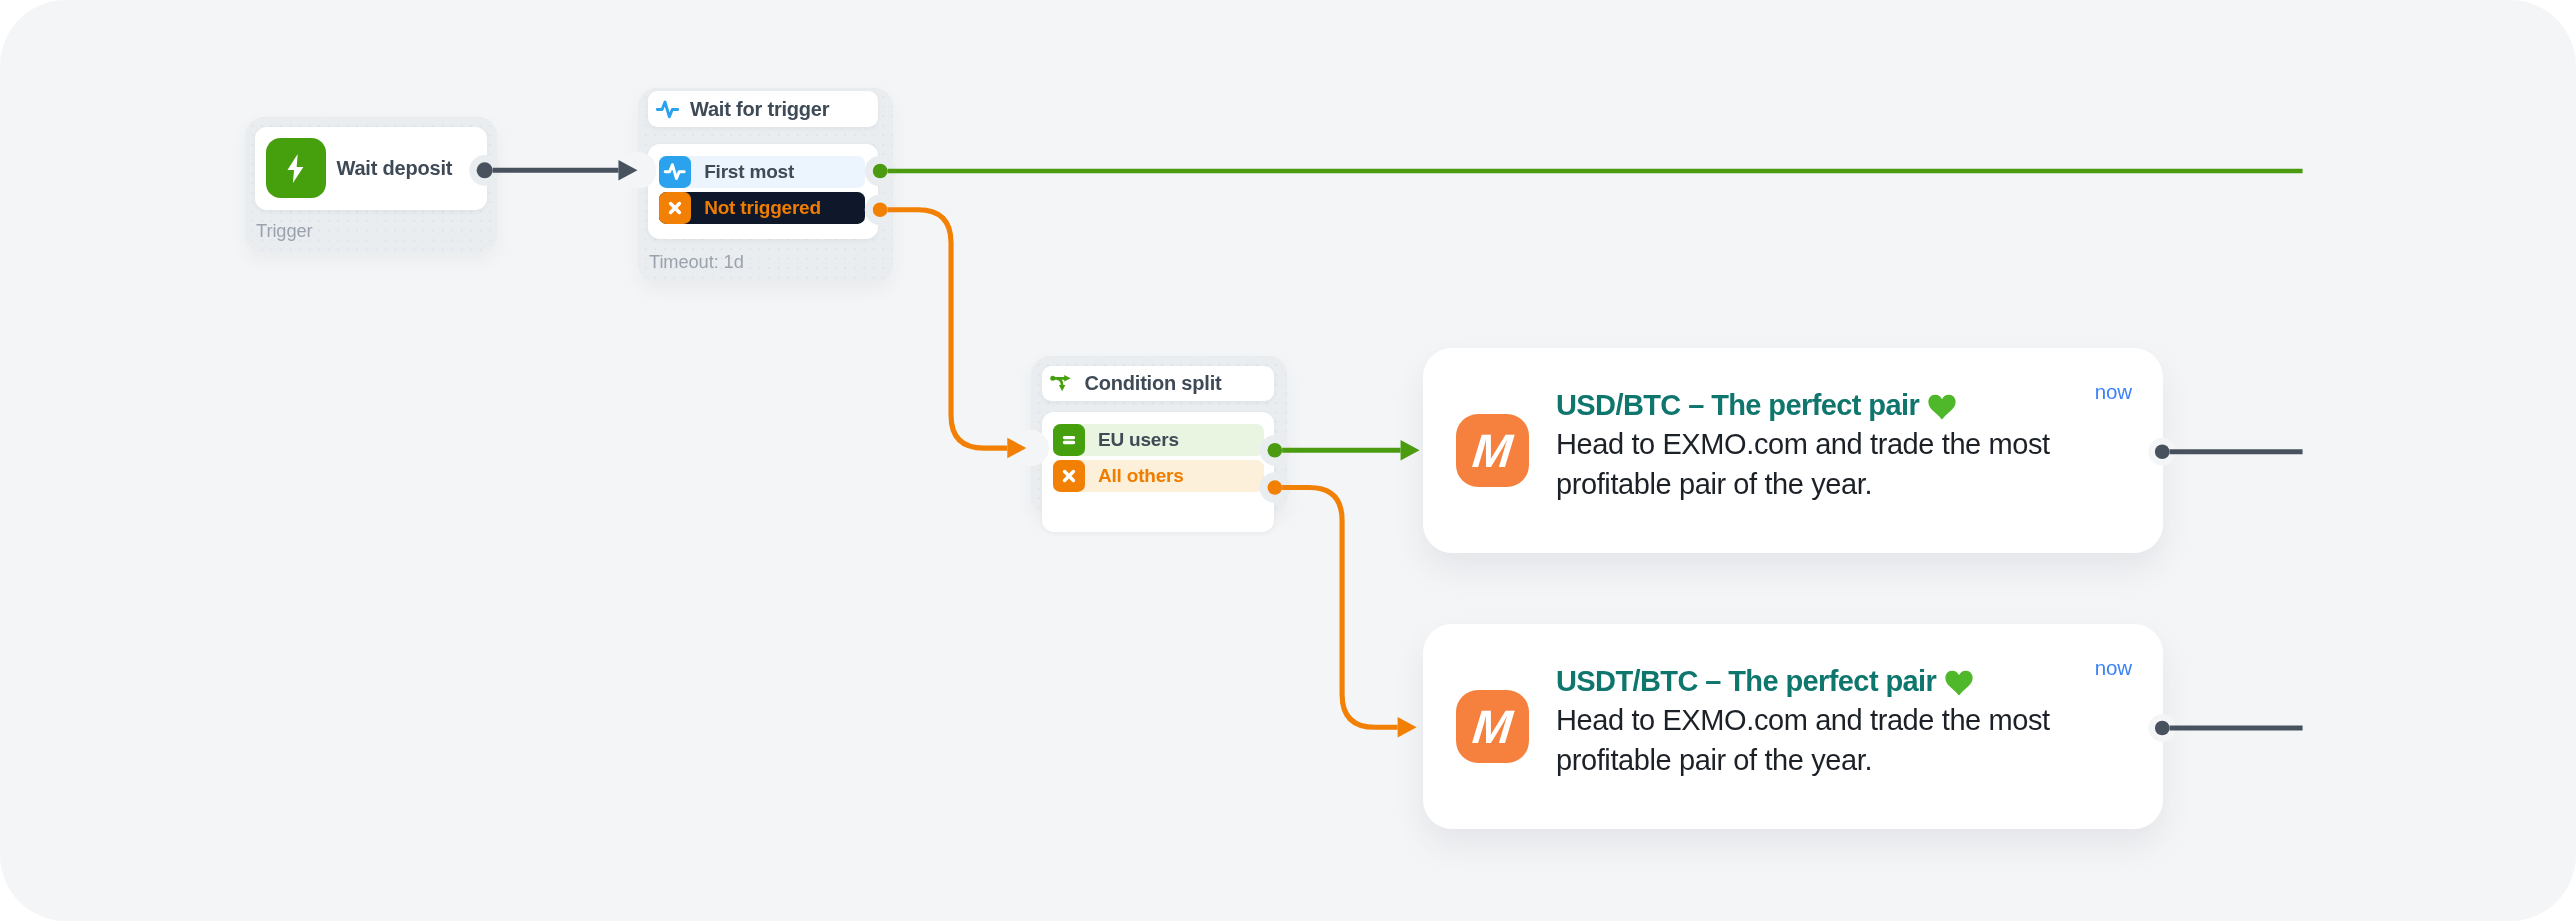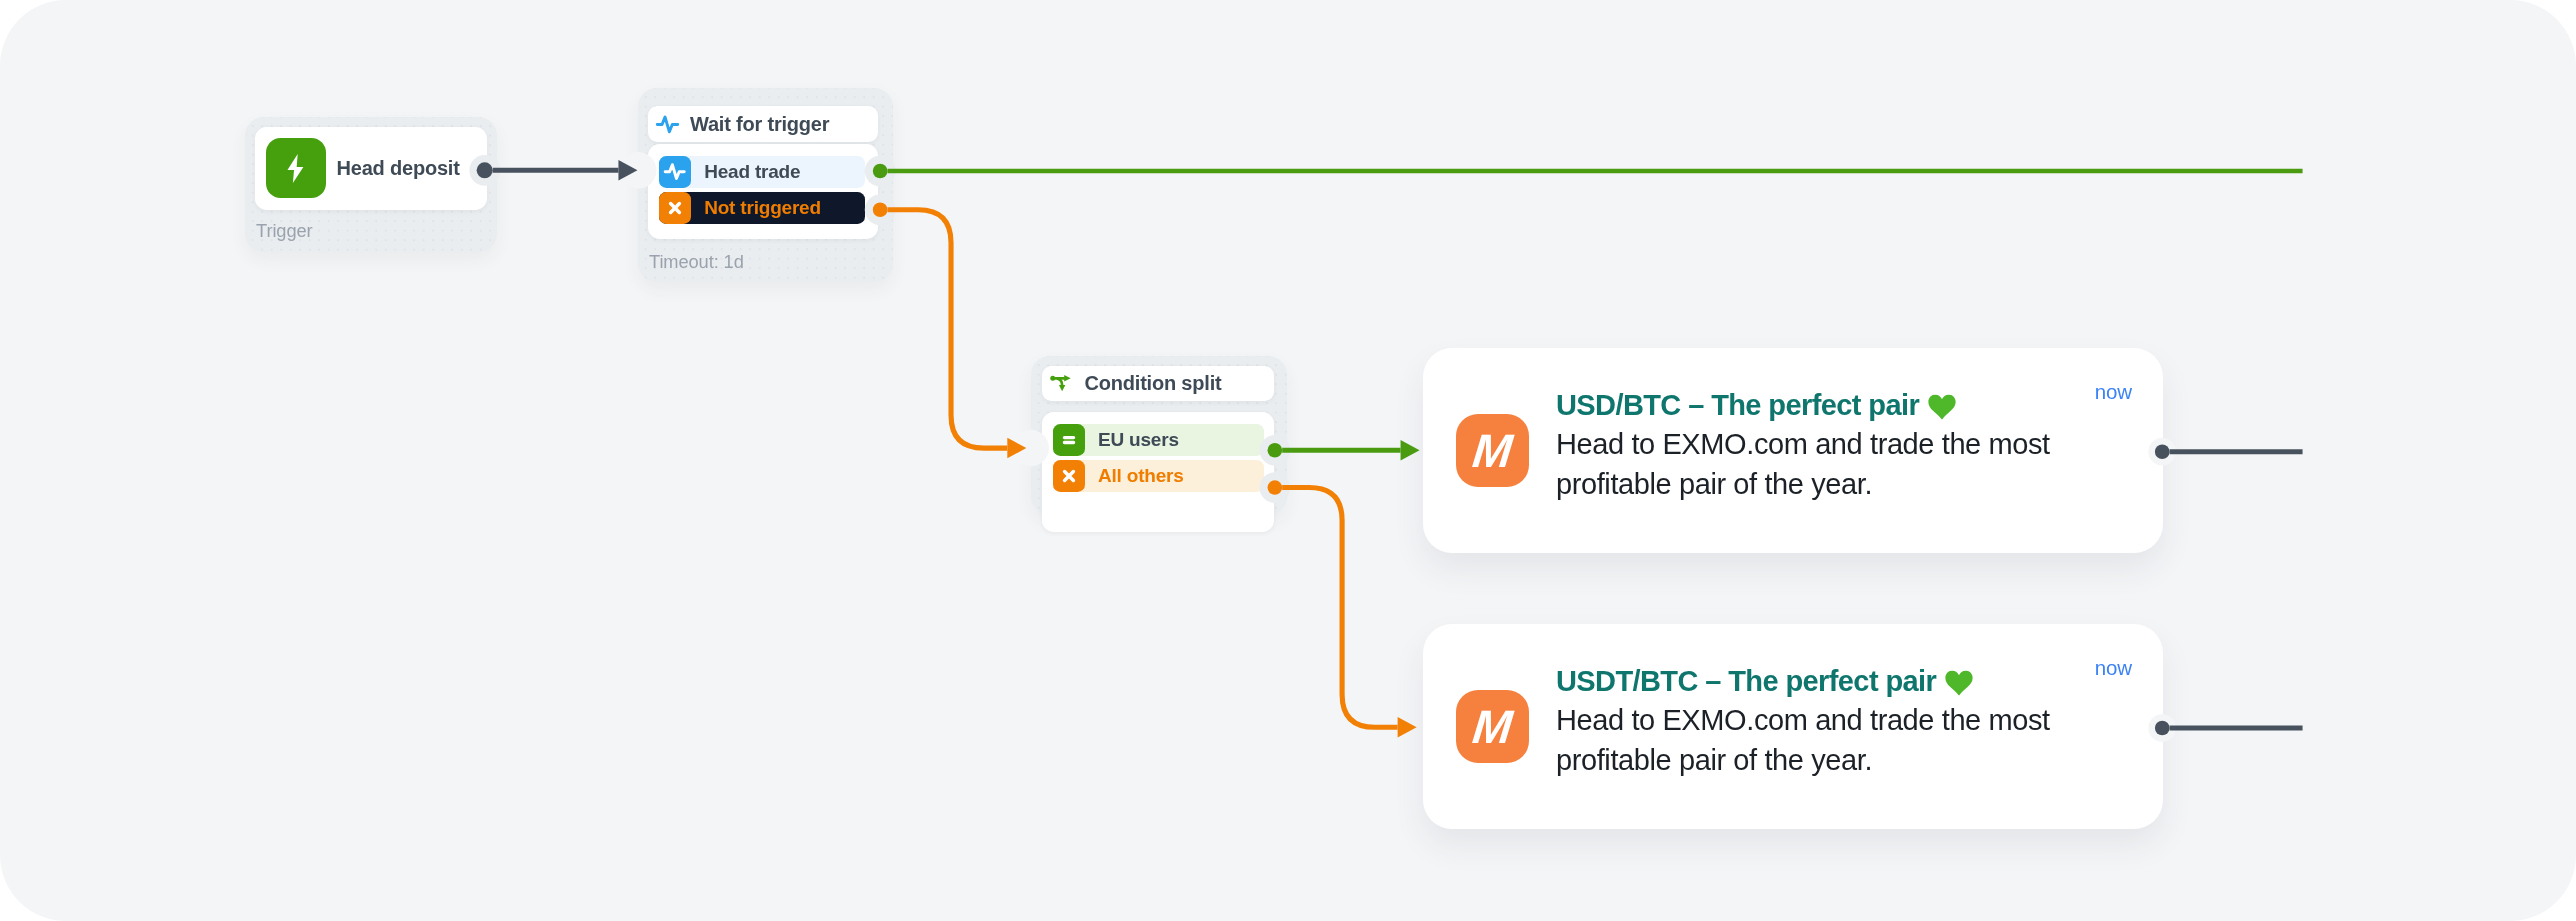--- a/index.html
+++ b/index.html
@@ -26,21 +26,21 @@
 
   
   .node-trigger { left:245px; top:117px; width:252px; height:135px; }
   .node-trigger .panel { left:9.5px; top:9.5px; width:232px; height:83px; }
   .trigger-icon { position:absolute; left:11px; top:11.7px; width:60px; height:60px; background:#46a00e; border-radius:14.6px; display:flex; align-items:center; justify-content:center; }
   .trigger-label { position:absolute; left:82px; top:0; height:83px; display:flex; align-items:center; font-size:20px; font-weight:700; color:#3e4a56; letter-spacing:-0.2px; }
   .node-trigger .caption { left:11px; top:103px; }
 
   
   .node-wait { left:638px; top:88px; width:255px; height:194px; }
-  .node-wait .pill { left:9.5px; top:18px; width:230px; height:36px; }
+  .node-wait .pill { left:9.5px; top:3px; width:230px; height:36px; }
   .node-wait .panel { left:9.5px; top:56px; width:230px; height:95px; }
   .node-wait .row { left:11.7px; width:206px; }
   .node-wait .row-0 { top:11.7px; background:#ecf4fd; }
   .node-wait .row-1 { top:48px; background:#0f172a; }
   .node-wait .caption { left:11px; top:163px; }
 
   
   .node-split { left:1031px; top:356px; width:256px; height:159px; }
   .node-split .pill { left:11px; top:9.5px; width:232px; height:35px; }
   .node-split .panel { left:11px; top:56px; width:232px; height:120px; }
@@ -72,42 +72,42 @@
 
 <div class="canvas">
 
   <div class="group node-trigger">
     <div class="panel">
       <div class="trigger-icon">
         <svg width="35" height="35" viewBox="0 0 24 24">
             <path d="M13.5 2 L6.5 13 H11 L10.2 22 L17.4 11 H12.8 Z" fill="#ffffff"></path>
           </svg>
       </div>
-      <div class="trigger-label">Head deposit</div>
+      <div class="trigger-label">Wait deposit</div>
     </div>
     <div class="caption">Trigger</div>
   </div>
 
   <div class="group node-wait">
     <div class="pill">
       <span class="hicon">
         <svg width="25" height="25" viewBox="0 0 24 24">
             <polyline points="2.2,12 6.8,12 9.6,4.8 13.8,19 16.6,12 21.8,12" fill="none" stroke="#2aa2ee" stroke-width="2.8" stroke-linecap="round" stroke-linejoin="round"></polyline>
           </svg>
       </span>
       <span class="htext">Wait for trigger</span>
     </div>
     <div class="panel">
       <div class="row row-0">
         <span class="ricon icon-blue">
           <svg width="23.4" height="23.4" viewBox="0 0 24 24">
               <polyline points="2.2,12 6.8,12 9.6,4.8 13.8,19 16.6,12 21.8,12" fill="none" stroke="#ffffff" stroke-width="3" stroke-linecap="round" stroke-linejoin="round"></polyline>
             </svg>
         </span>
-        <span class="rlabel lbl-dark">Head trade</span>
+        <span class="rlabel lbl-dark">First most</span>
       </div>
       <div class="row row-1">
         <span class="ricon icon-orange">
           <svg width="22" height="22" viewBox="0 0 24 24">
               <path d="M7.2 7.2 L16.8 16.8 M16.8 7.2 L7.2 16.8" stroke="#ffffff" stroke-width="3.8" stroke-linecap="round"></path>
             </svg>
         </span>
         <span class="rlabel lbl-orange">Not triggered</span>
       </div>
     </div>

